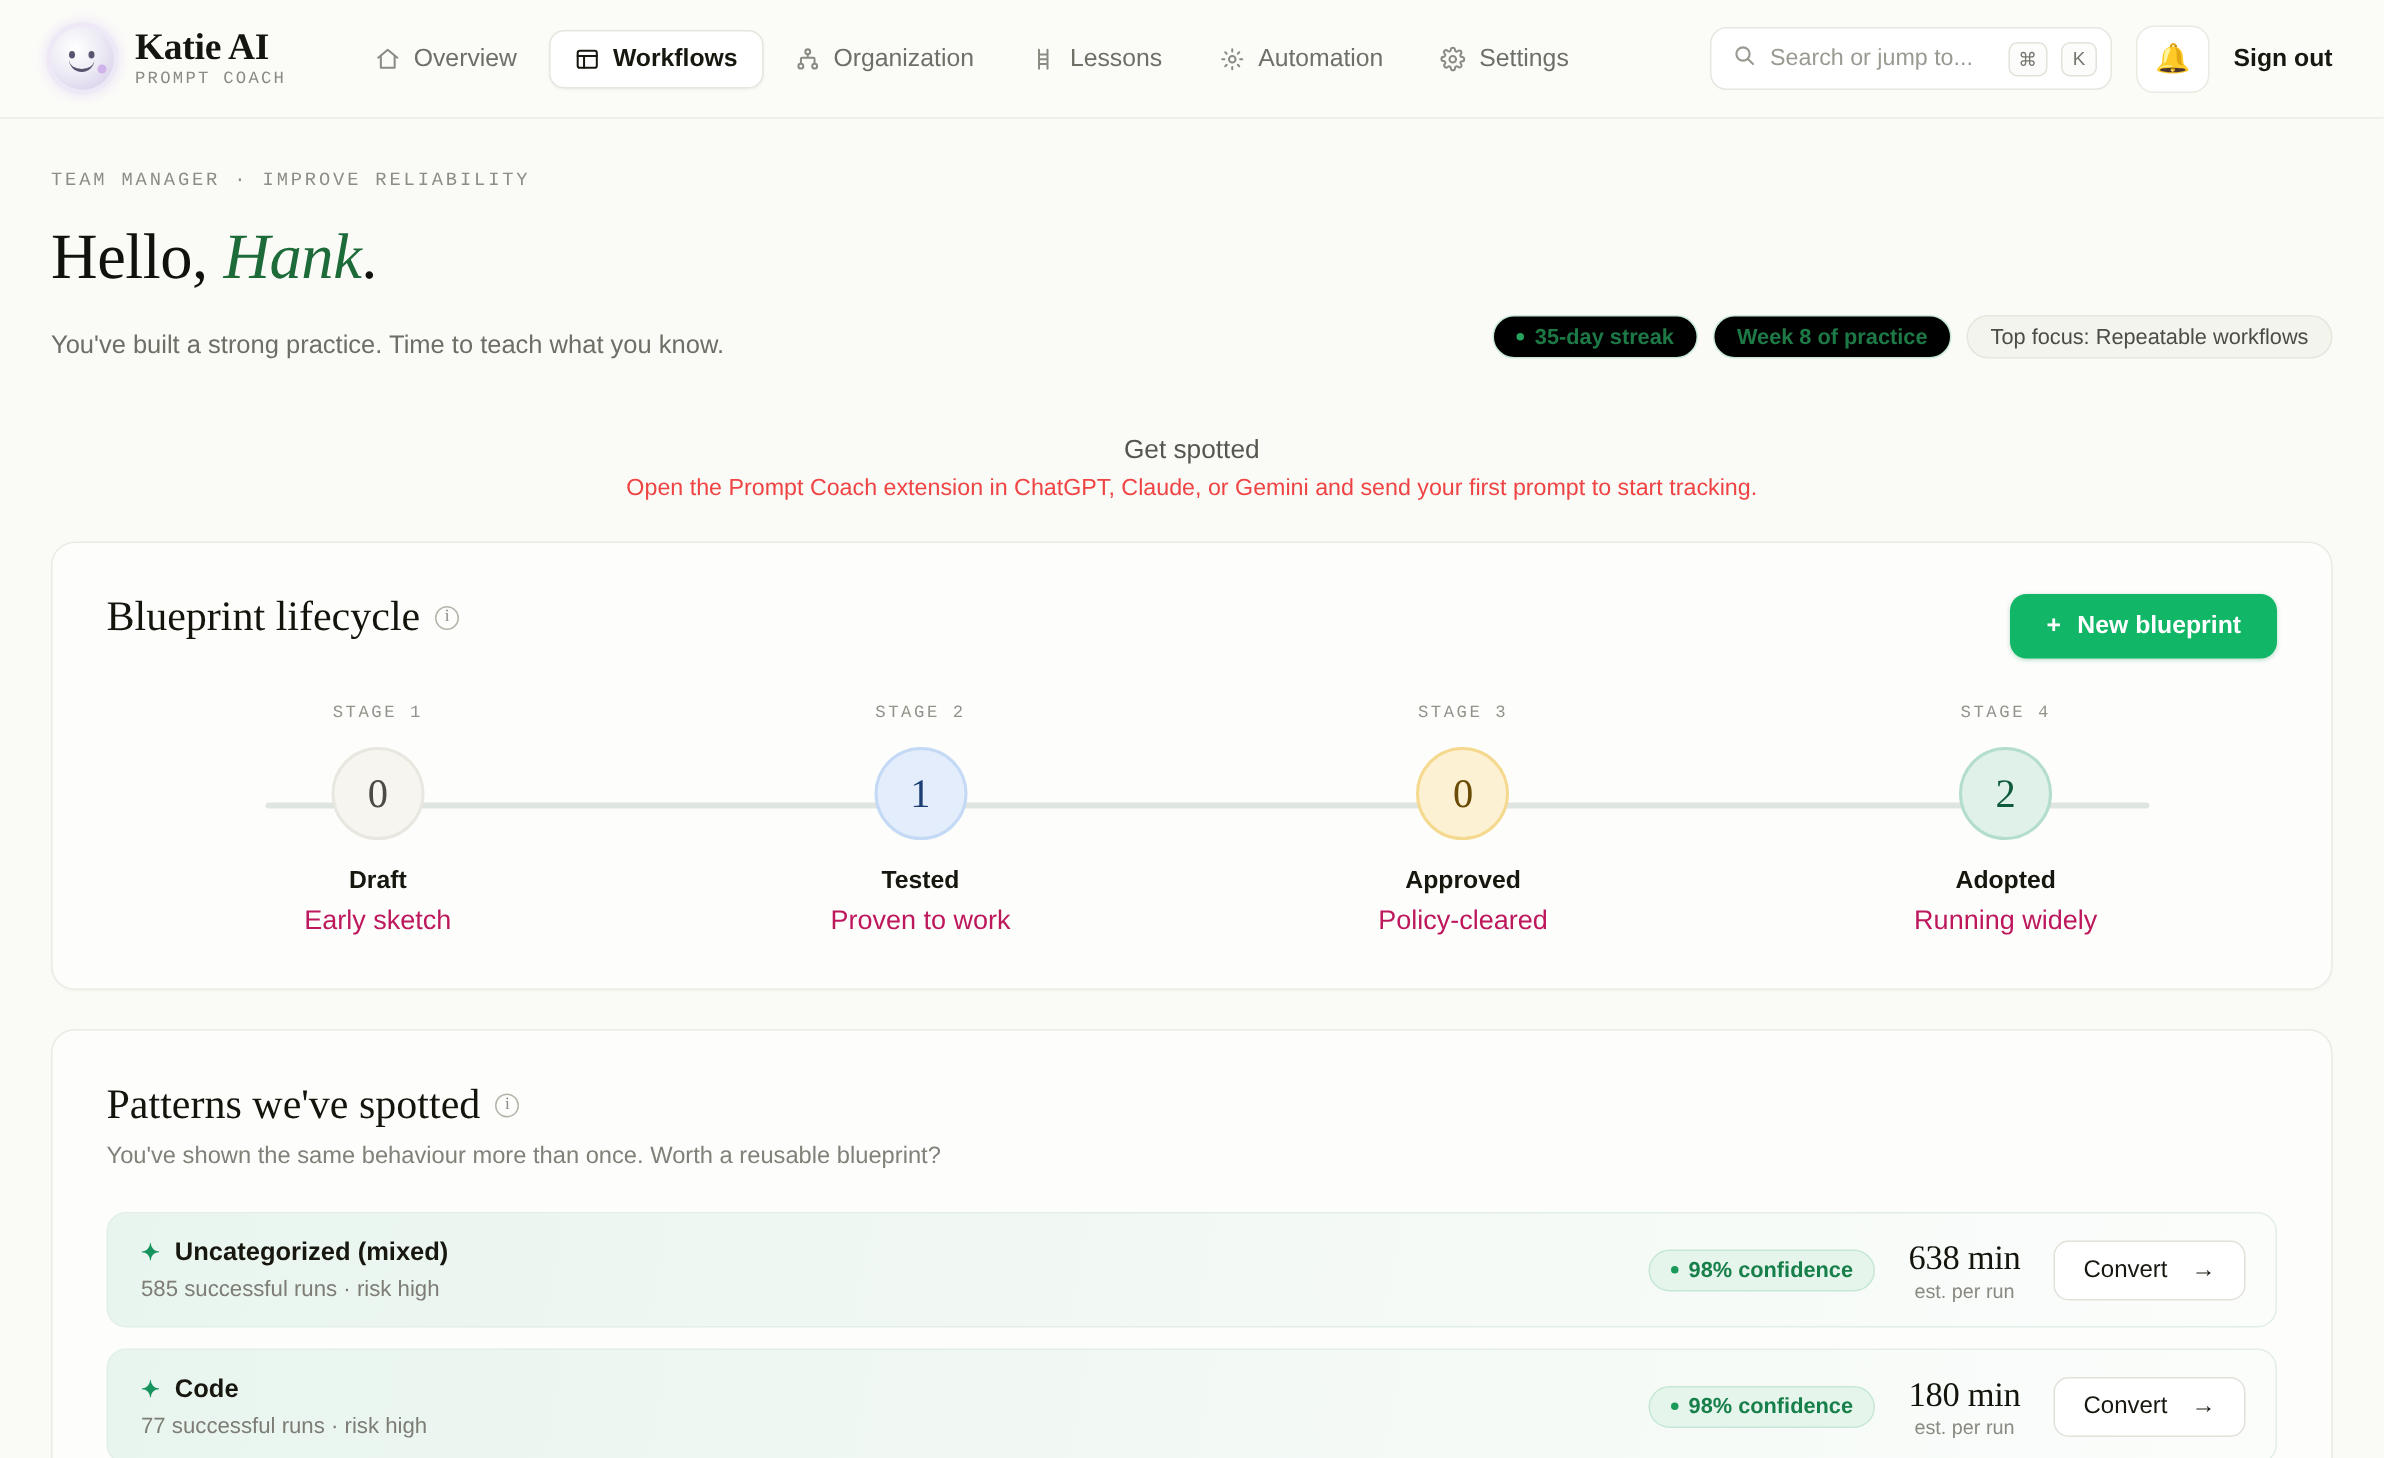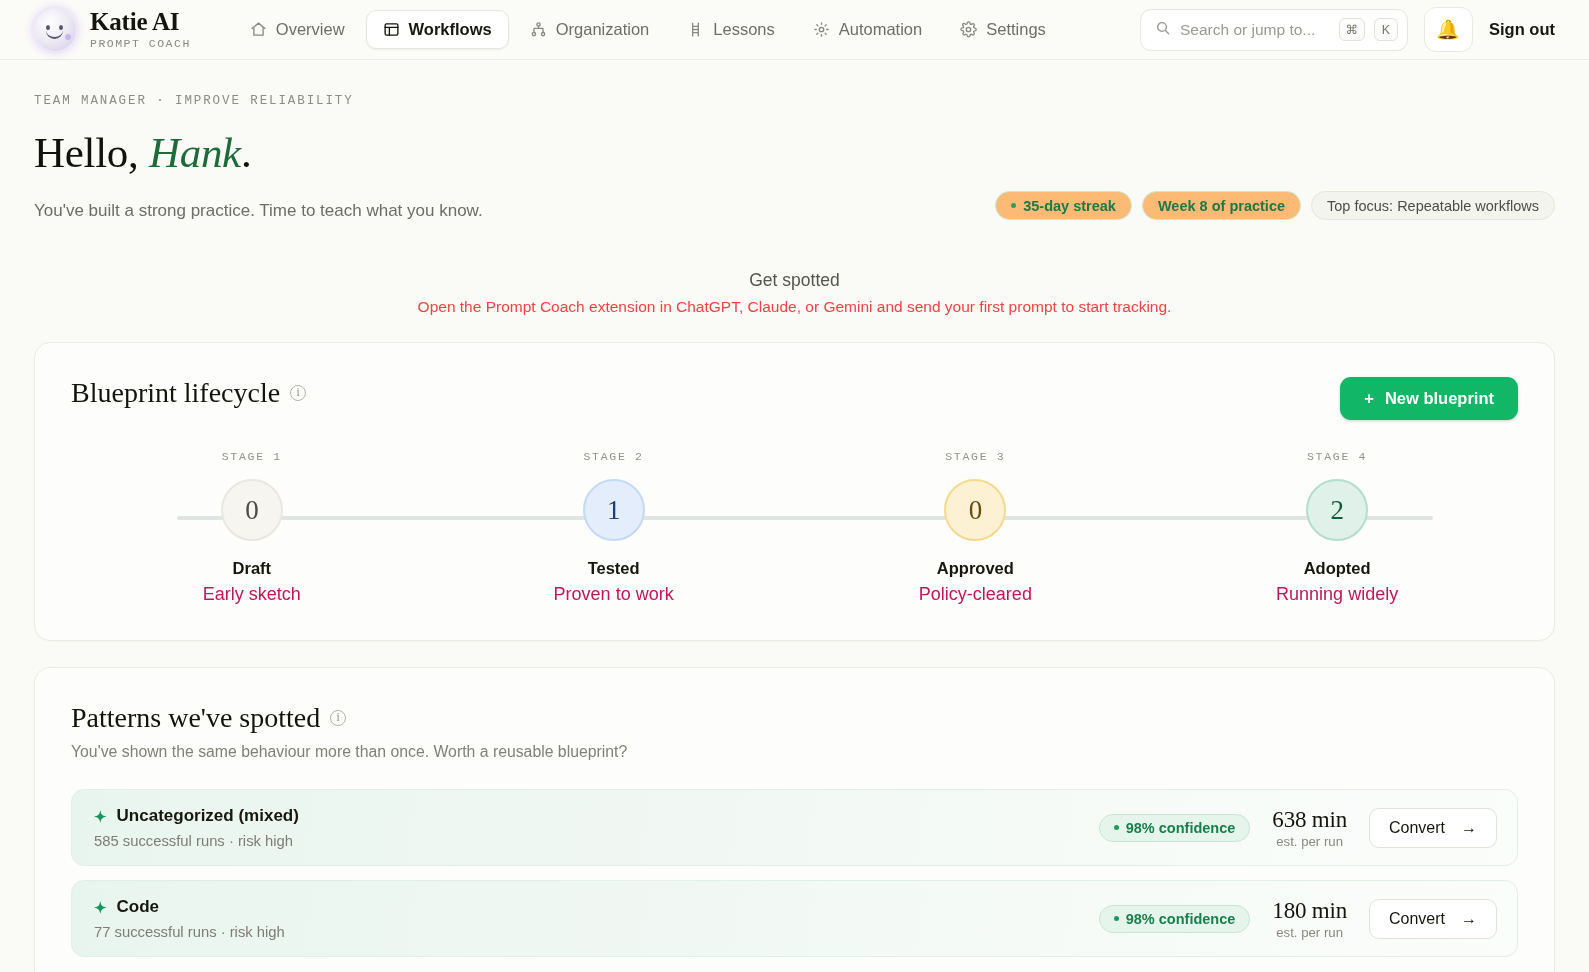--- a/index.html
+++ b/index.html
@@ -11,21 +11,21 @@
     background: #FAFAF7;
     font-family: "Liberation Sans", sans-serif;
     color: #1d1d1b;
     -webkit-font-smoothing: antialiased;
   }
 
   .serif { font-family: "Liberation Serif", serif; }
 
   
   .topbar {
-    height: 60px;
+    height: 79px;
     display: flex;
     align-items: center;
     padding: 0 34px;
     border-bottom: 1px solid #ececE6;
     background: #FBFBF8;
   }
   .brand { display: flex; align-items: center; gap: 14px; }
   .avatar {
     width: 42px; height: 42px; border-radius: 50%;
     background: radial-gradient(circle at 38% 34%, #ffffff 0%, #eceaf4 48%, #ded8ee 75%, #d2c8ea 100%);
@@ -112,21 +112,21 @@
 
   .hero-row { display: flex; align-items: flex-end; margin-top: 14px; }
   .subtitle { font-size: 17px; color: #6e6e66; }
   .chips { margin-left: auto; display: flex; align-items: center; gap: 10px; padding-bottom: 1px; }
   .chip {
     height: 29px; padding: 0 15px; border-radius: 999px;
     display: flex; align-items: center; gap: 7px;
     font-size: 14.5px; white-space: nowrap; cursor: pointer;
   }
   .chip.green {
-    background: #fdba74; border: 1px solid #c9e9d7; color: #1d7a46; font-weight: 700;
+    background: #000000; border: 1px solid #c9e9d7; color: #1d7a46; font-weight: 700;
   }
   .chip.green .dot {
     width: 5px; height: 5px; border-radius: 50%; background: #27a35f; display: block;
   }
   .chip.neutral {
     background: #f4f4ef; border: 1px solid #e6e6dd; color: #4d4d46;
   }
 
   .getstarted { text-align: center; margin-top: 49px; }
   .getstarted .gs-title { font-size: 17.5px; color: #56564f; }

